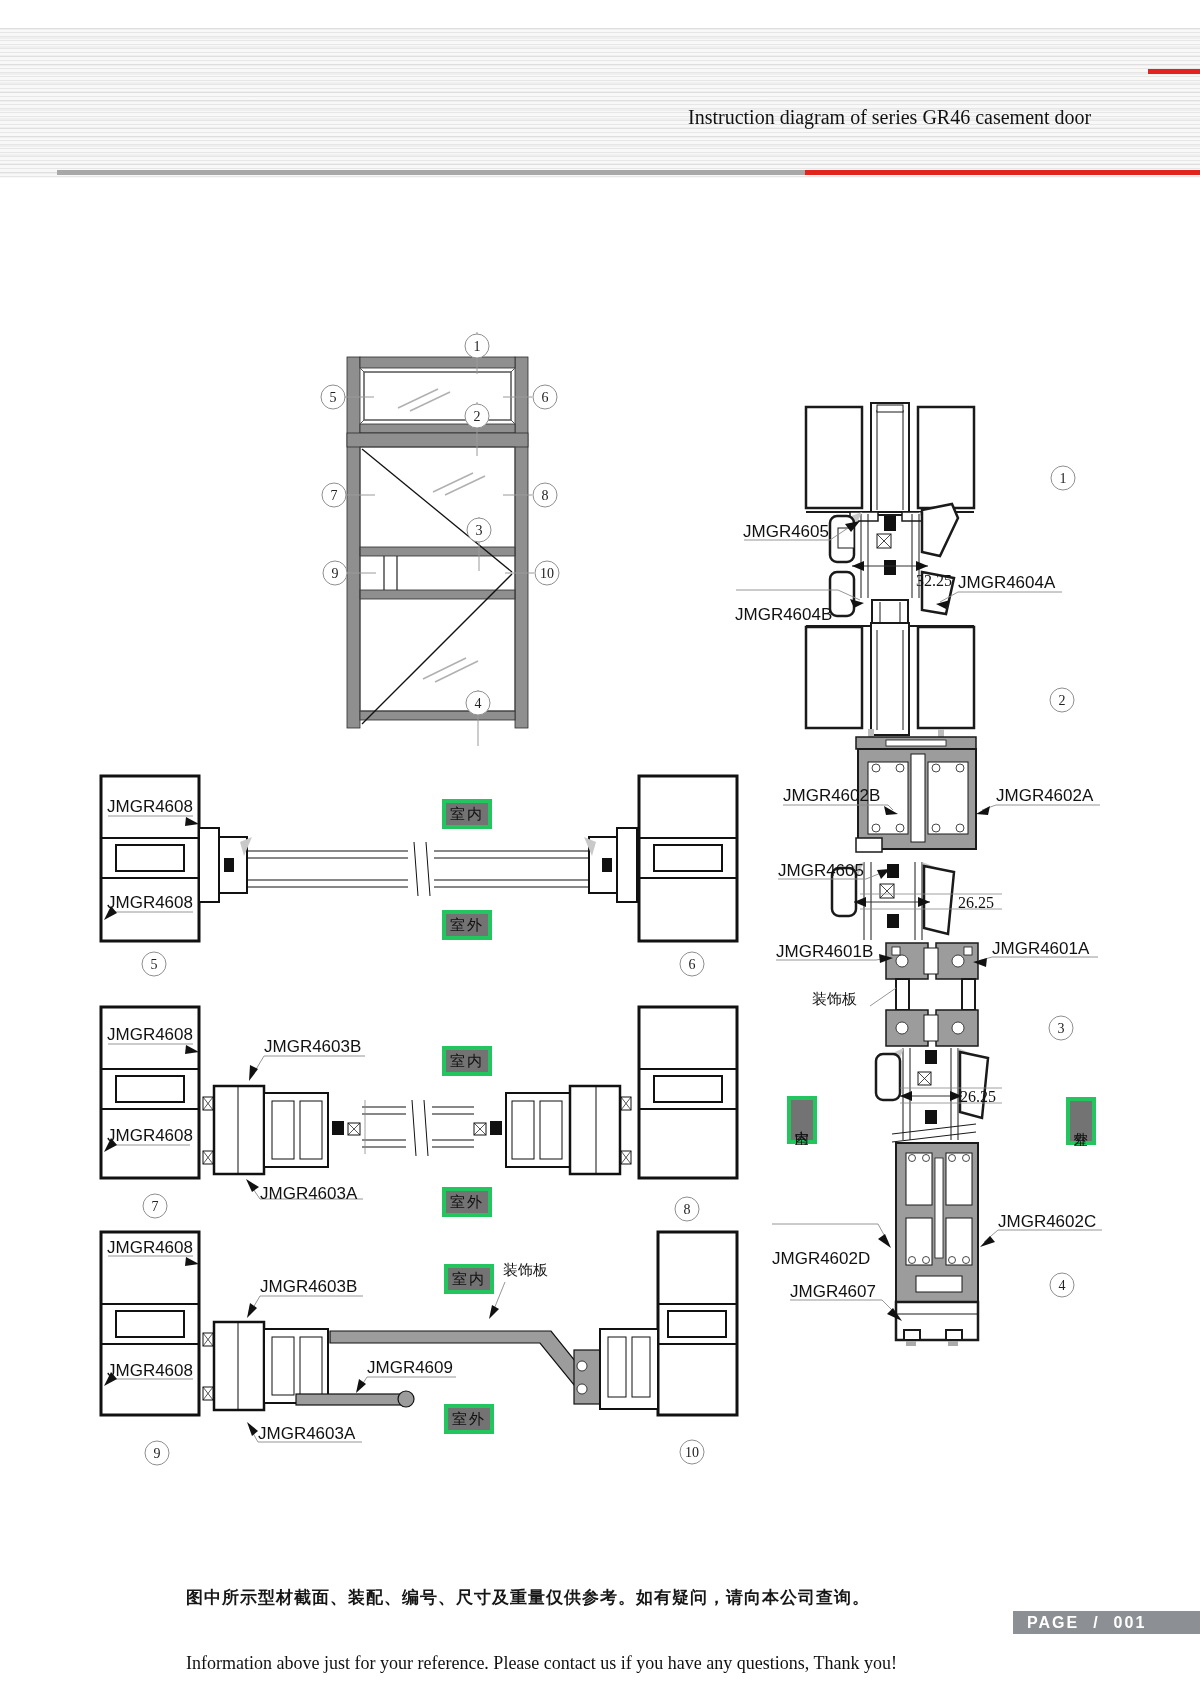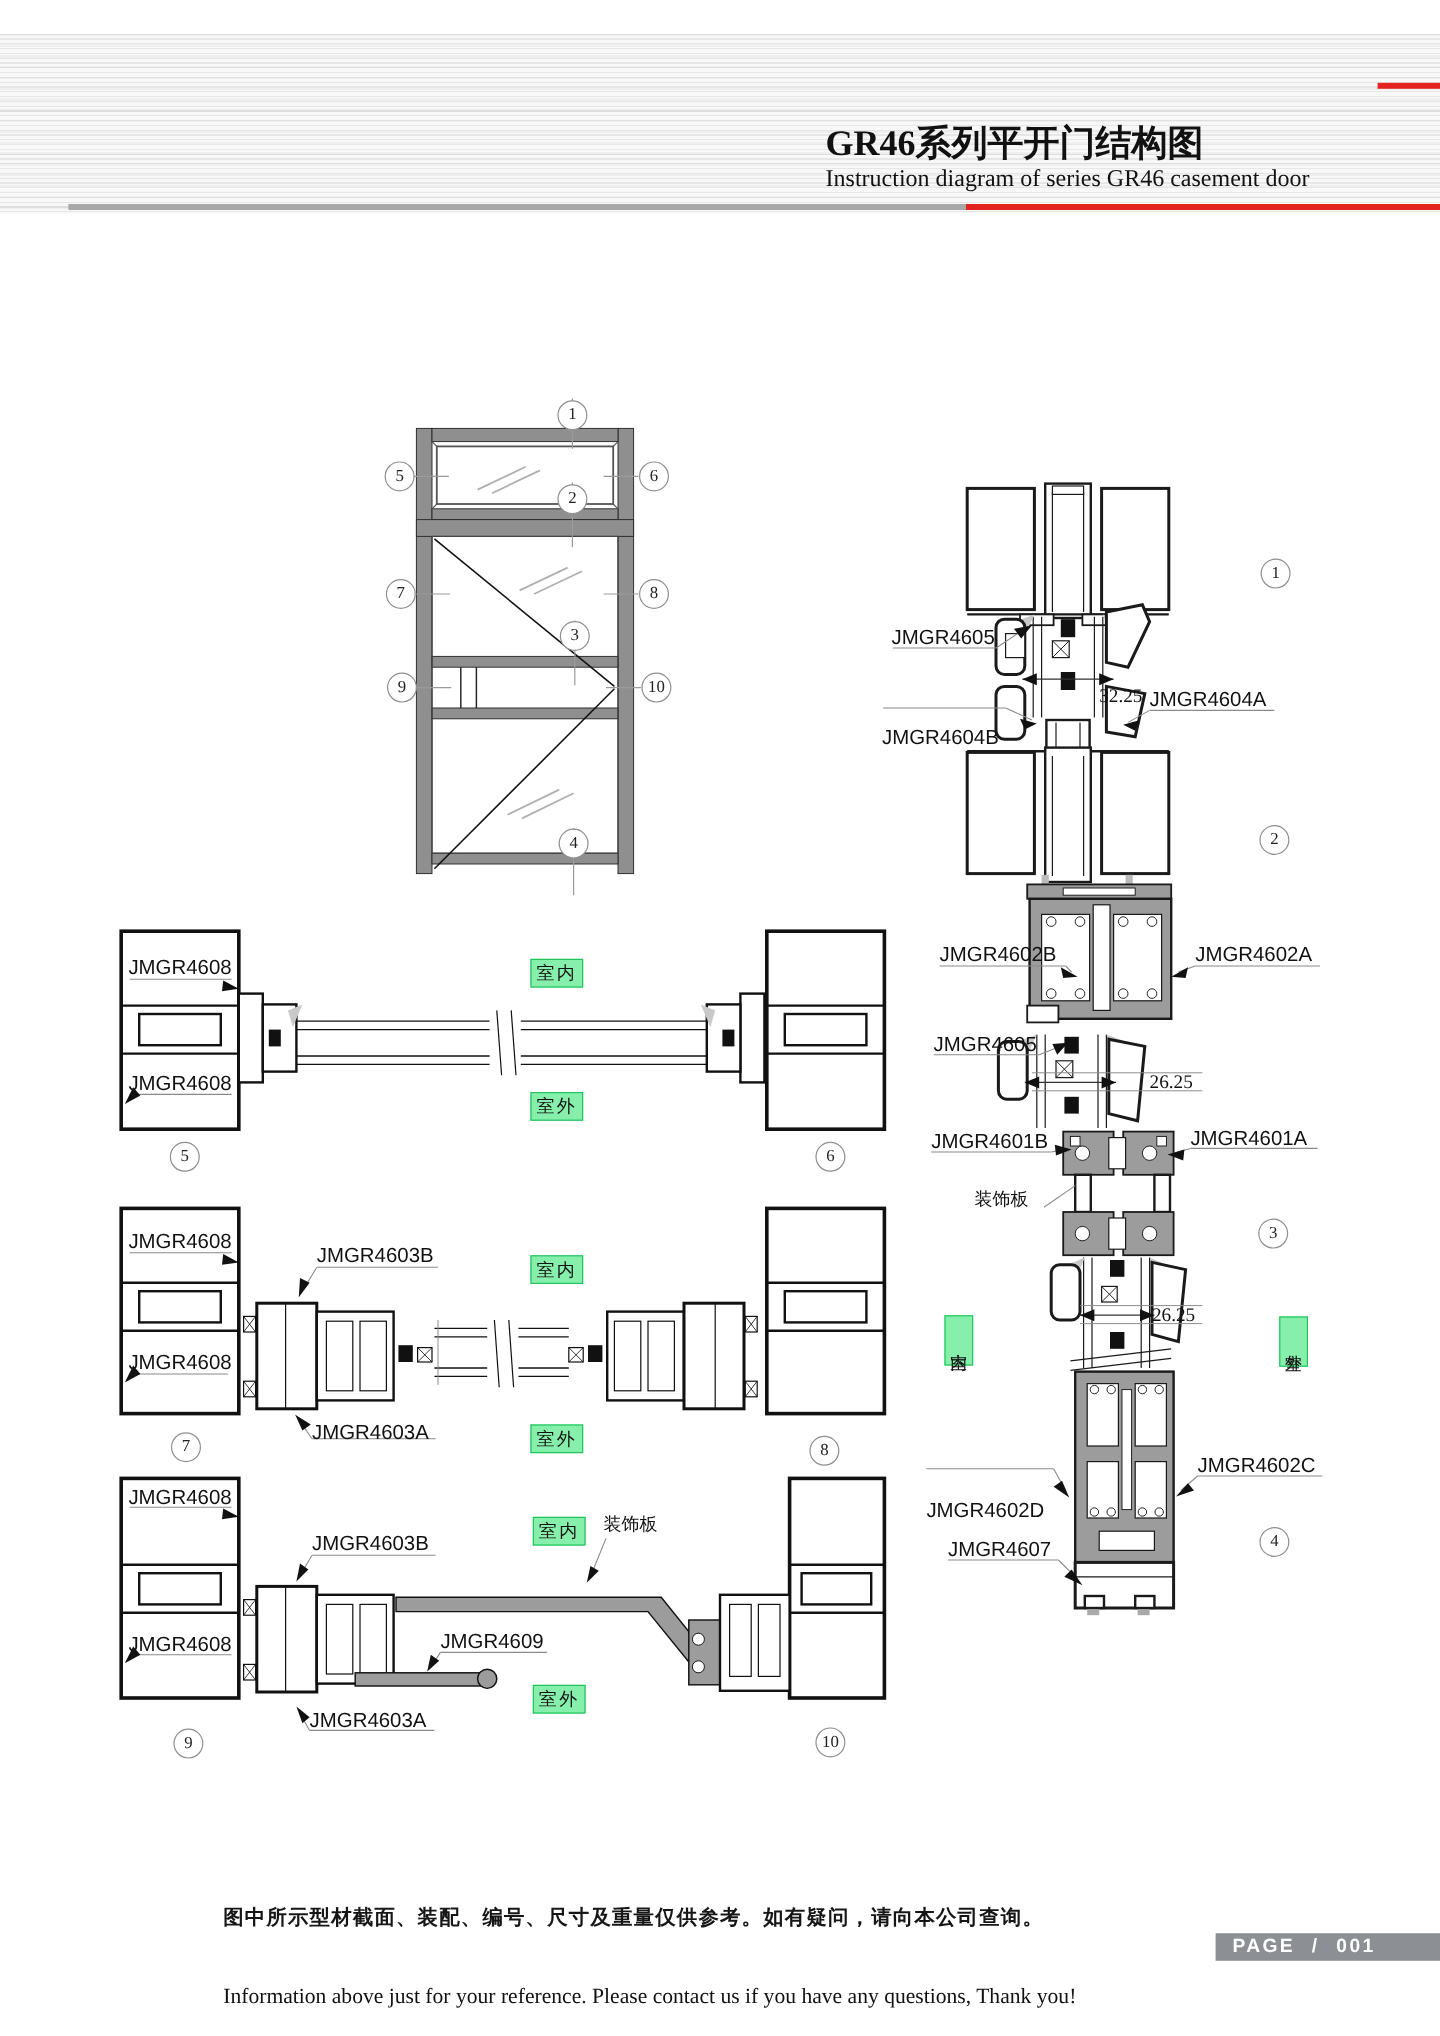--- a/index.html
+++ b/index.html
@@ -17,42 +17,41 @@
   .title-en{font-family:"Liberation Serif",serif;font-size:20px;color:#111;margin-top:2px;}
   .divider{position:absolute;left:0;top:170px;width:1200px;height:5px;}
   .divider .seg-gray{position:absolute;left:57px;top:0;width:748px;height:5px;background:#a8a8a8;}
   .divider .seg-red{position:absolute;left:805px;top:0;width:395px;height:5px;background:#e3231e;}
   
   .plabel{position:absolute;font-family:Liberation Sans, sans-serif;font-size:17px;color:#111;white-space:nowrap;}
   .dim{position:absolute;font-family:"Liberation Serif",serif;font-size:16px;color:#111;white-space:nowrap;}
   .callout{position:absolute;width:23px;height:23px;border:1px solid #8f8f8f;border-radius:50%;
     background:#fff;display:flex;align-items:center;justify-content:center;
     font-family:"Liberation Serif",serif;font-size:14px;color:#222;transform:translate(-50%,-50%);}
-  .room{position:absolute;border:1px solid #22c55e;background:#86efac;color:#111;
+  .room{position:absolute;border:4px solid #22c55e;background:#737373;color:#111;
     font-size:15px;letter-spacing:2px;display:flex;align-items:center;justify-content:center;}
   .roomh{width:42px;height:22px;}
   .roomv{writing-mode:vertical-rl;text-orientation:upright;letter-spacing:0;
     padding:3px 1px;width:20px;min-height:34px;line-height:1.05;font-size:14px;}
   
   .foot-cn{position:absolute;left:186px;top:1586px;font-weight:700;font-size:17px;color:#161616;letter-spacing:1px;}
   .foot-en{position:absolute;left:186px;top:1609px;font-family:"Liberation Serif",serif;font-size:18px;color:#111;margin-top:44px;}
   .page-badge{position:absolute;left:1013px;top:1611px;width:187px;height:23px;background:#8c9094;
     color:#fff;display:flex;align-items:center;gap:14px;padding-left:14px;box-sizing:border-box;
     font-weight:700;font-size:16px;letter-spacing:2px;}
   svg.art{position:absolute;left:0;top:0;}
 </style>
 </head>
 <body>
 
 <div class="page">
 
   <div class="stripes"></div>
   <div class="red-tick"></div>
   <div class="titles">
-    <div class="title-cn">GR46系列平开门结构图</div>
     <div class="title-en">Instruction diagram of series GR46 casement door</div>
   </div>
   <div class="divider">
     <span class="seg-gray"></span>
     <span class="seg-red"></span>
   </div>
 
   <svg class="art" width="1200" height="1697" viewBox="0 0 1200 1697">
 
     <g stroke="#2b2b2b" stroke-width="0.8" fill="#8f8f8f">

